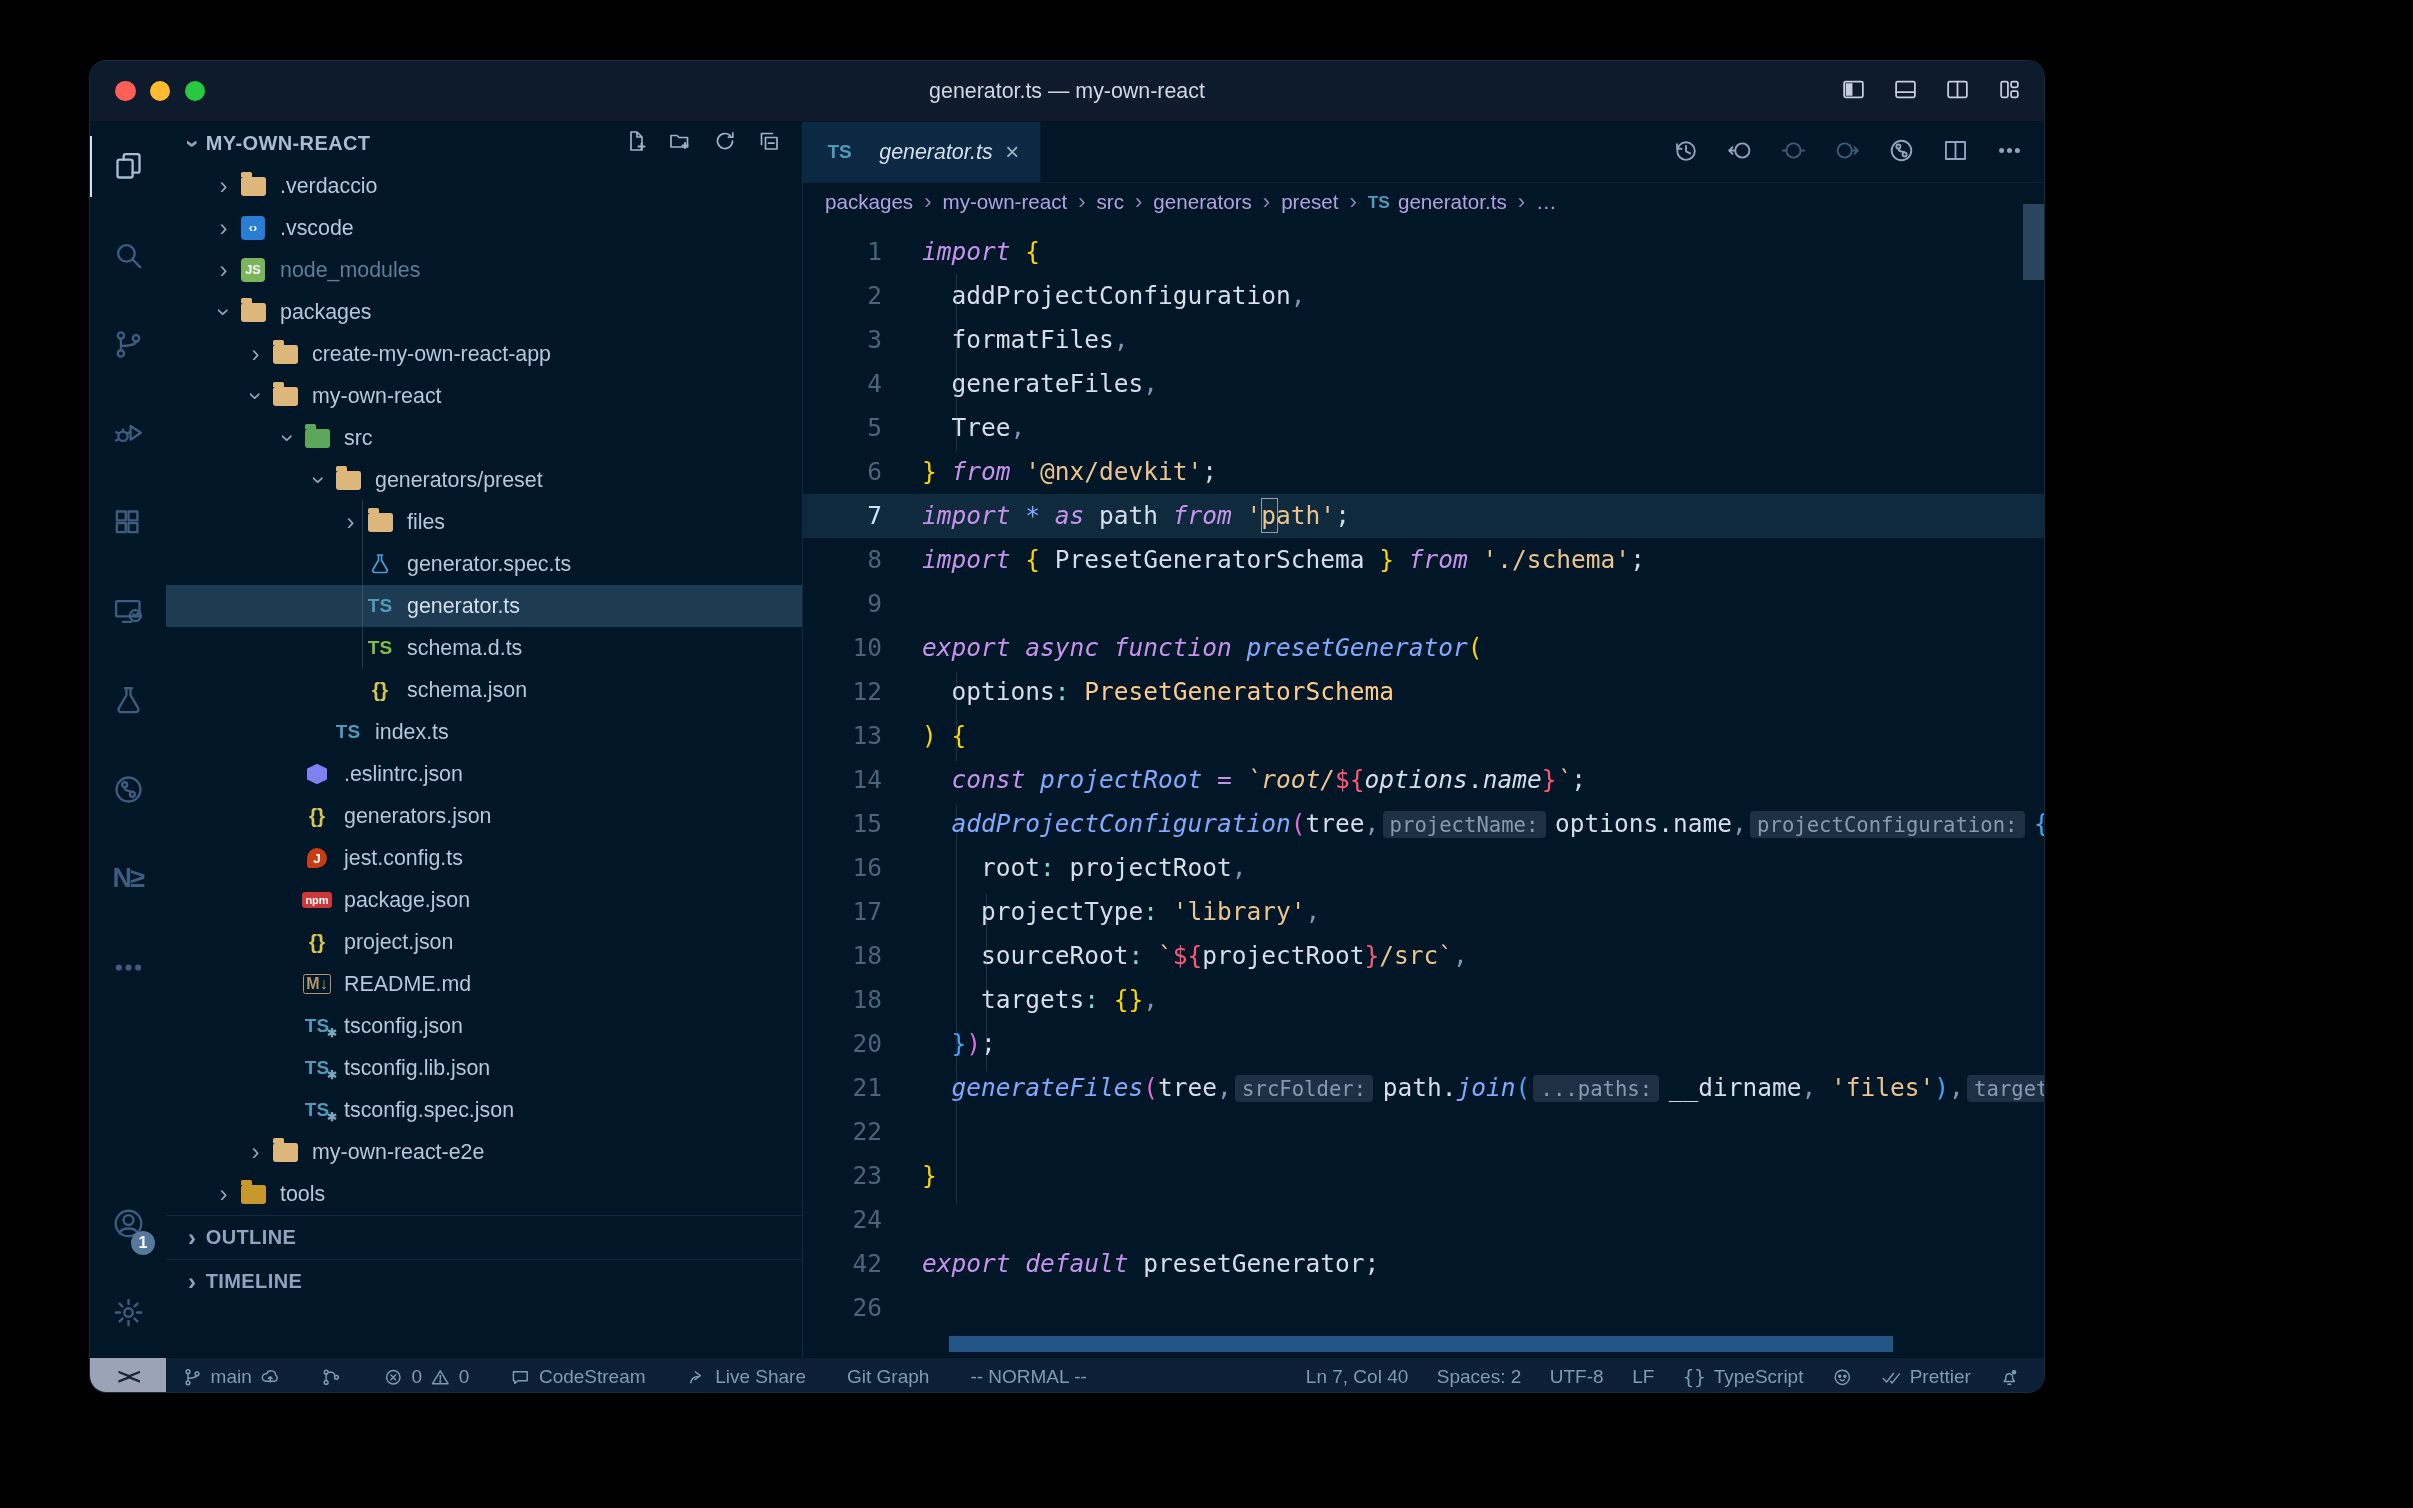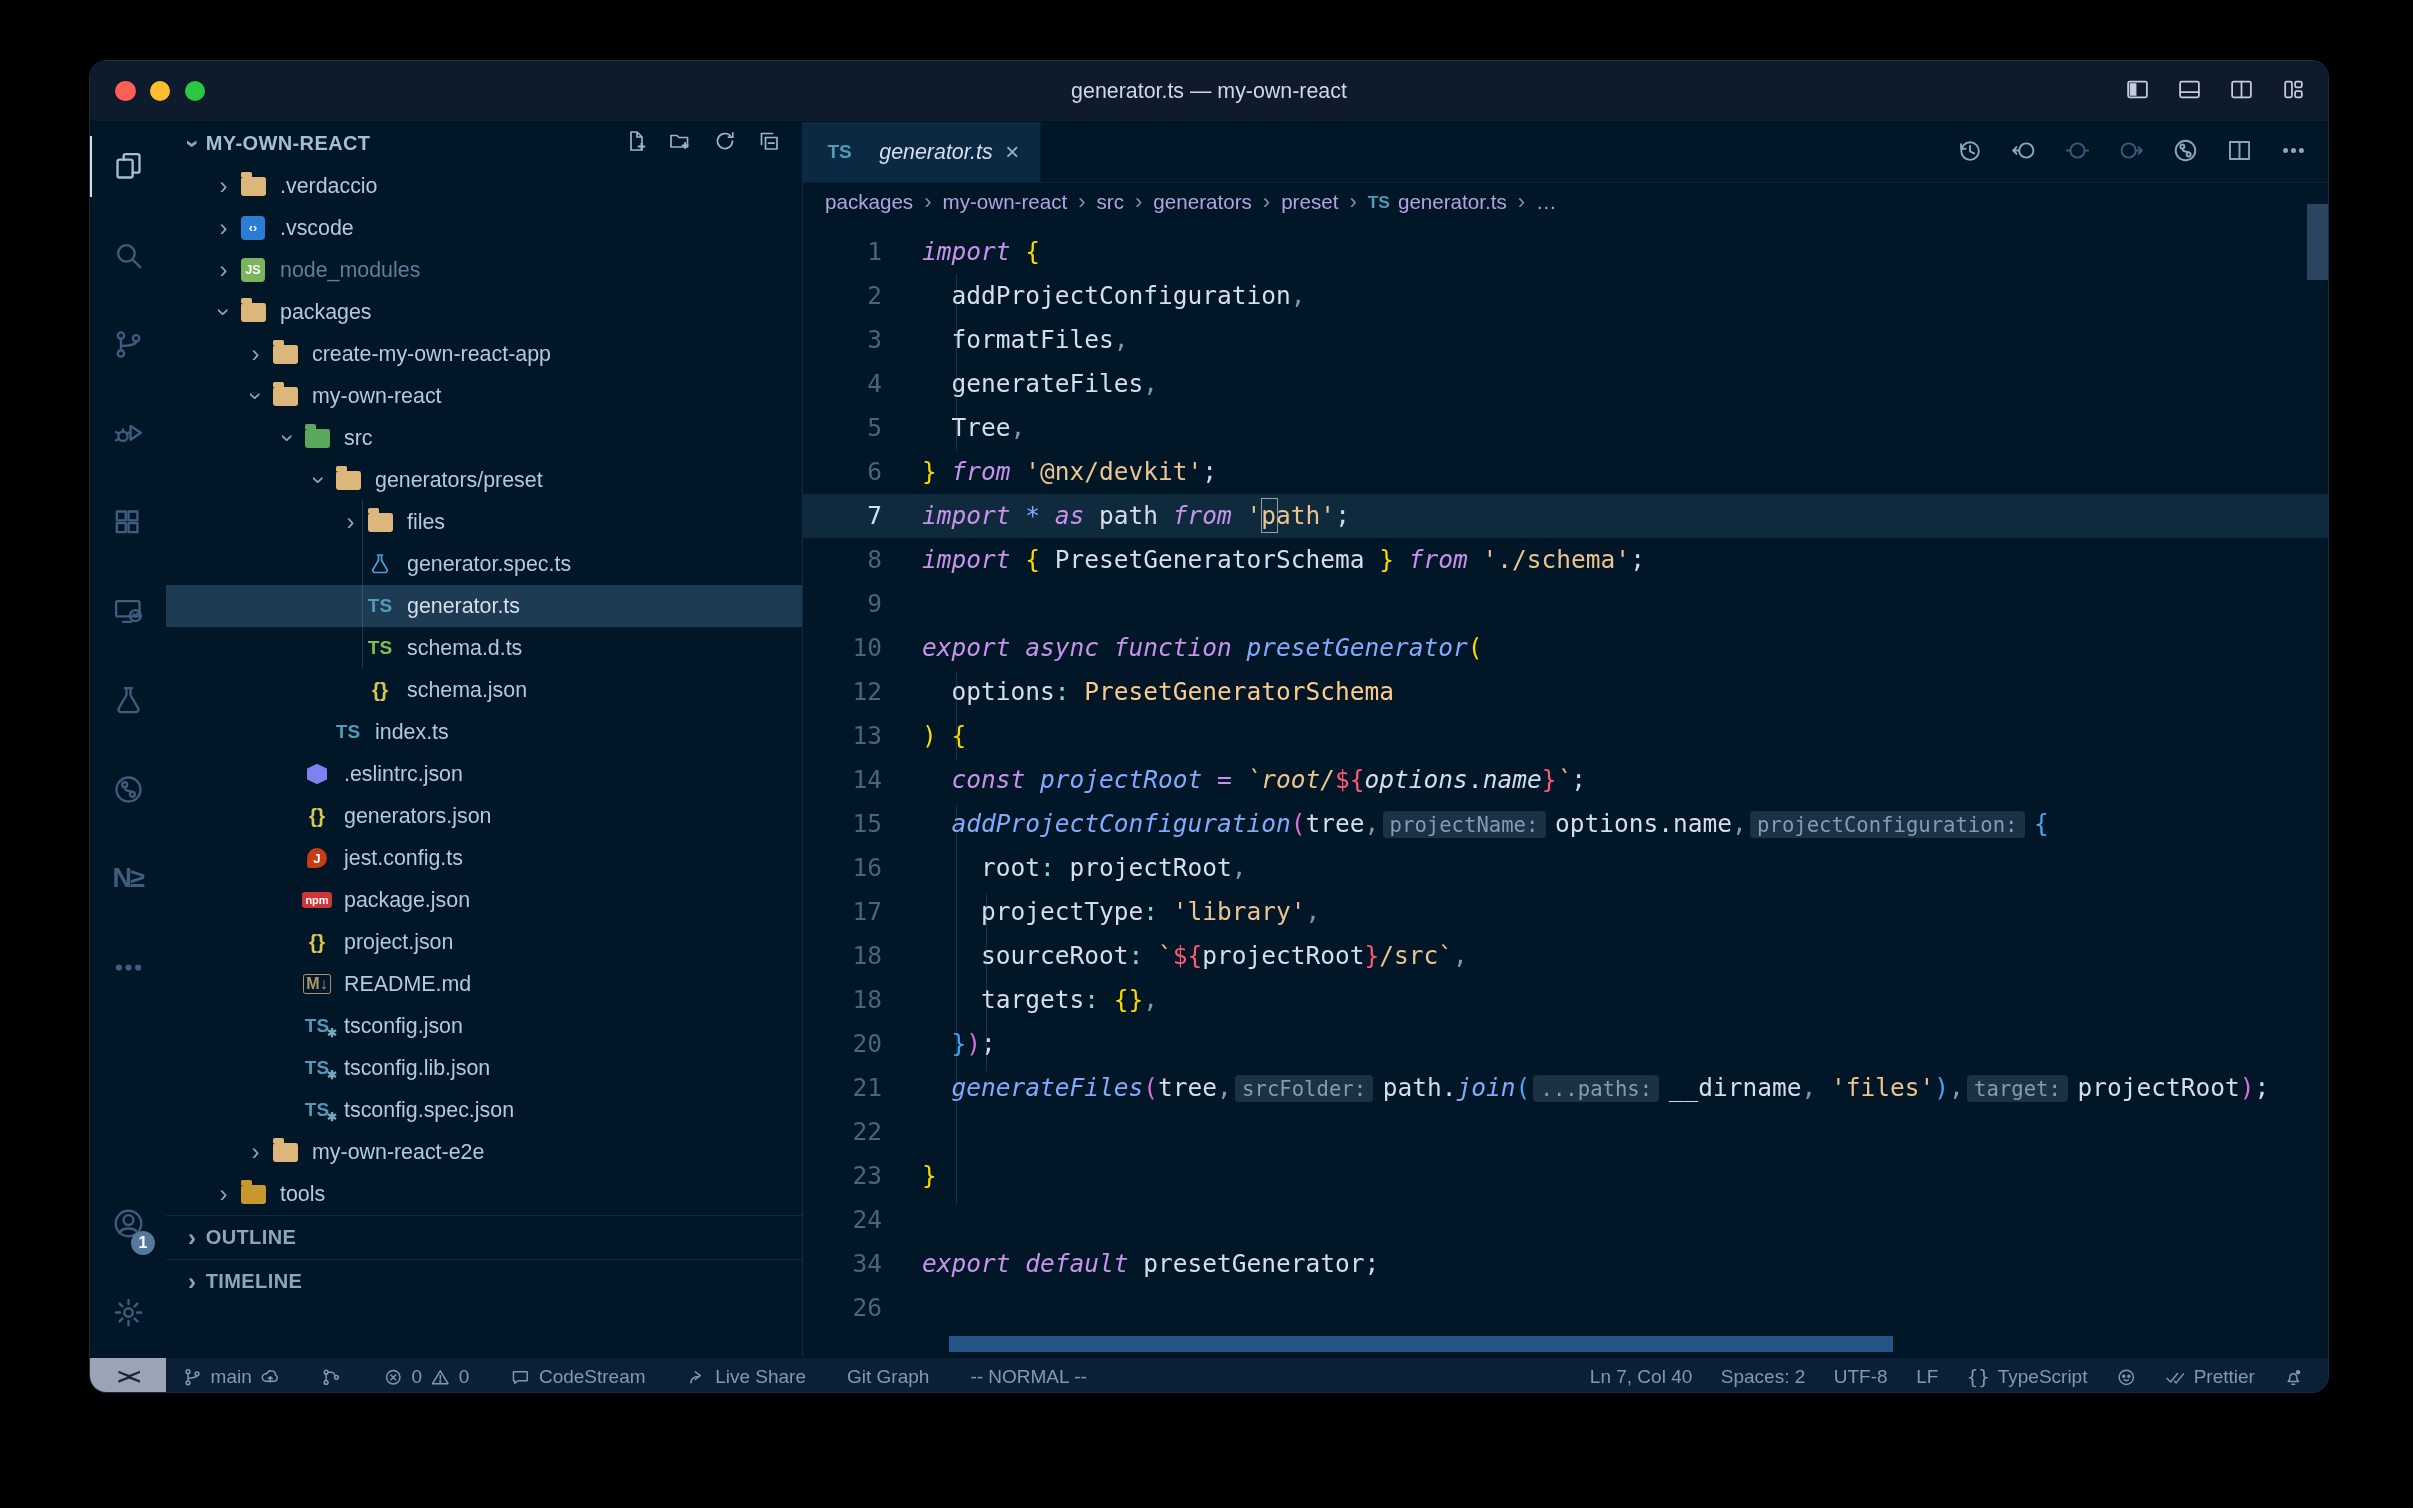--- a/index.html
+++ b/index.html
@@ -1,16 +1,16 @@
 <!DOCTYPE html>
 <html style="font-size:12.7px"><head>
 <meta charset="utf-8">
 <style>
   html,body{margin:0;padding:0;background:#000;width:2413px;height:1509px;font-family:"Liberation Sans",sans-serif;-webkit-font-smoothing:antialiased;}
-  .window{position:absolute;left:89px;top:60px;width:2240px;height:1333px;background:#011627;border-radius:17.4px;overflow:hidden;box-shadow:0 32px 95px rgba(0,0,0,.8);border:0.8px solid rgba(120,140,170,.18);box-sizing:border-box;}
+  .window{position:absolute;left:89px;top:60px;width:1956px;height:1333px;background:#011627;border-radius:17.4px;overflow:hidden;box-shadow:0 32px 95px rgba(0,0,0,.8);border:0.8px solid rgba(120,140,170,.18);box-sizing:border-box;}
   
   .titlebar{height:60px;background:#0d1b2d;display:flex;align-items:center;position:relative;border-bottom:0.8px solid #041120;}
   .lights{display:flex;gap:14.2px;margin-left:25px;}
   .light{width:20.6px;height:20.6px;border-radius:50%;}
   .win-title{position:absolute;left:0;right:0;text-align:center;color:#cfd8e3;font-size:21.4px;pointer-events:none;}
   .tb-icons{position:absolute;right:22px;display:flex;gap:27px;align-items:center;color:#c3cede;}
   .tb-icons svg{width:25px;height:25px;}
   
   .main{display:flex;height:1235px;}
   .activitybar{width:76px;background:#011627;display:flex;flex-direction:column;align-items:center;flex-shrink:0;}
@@ -588,21 +588,21 @@
           </div>
           <div class="cline">
             <span class="num">23</span>
             <span class="src"><span class="tk-b1">}</span></span>
           </div>
           <div class="cline">
             <span class="num">24</span>
             <span class="src"></span>
           </div>
           <div class="cline">
-            <span class="num">34</span>
+            <span class="num">42</span>
             <span class="src"><span class="tk-k">export</span><span class="tk-p"> </span><span class="tk-k">default</span><span class="tk-v"> presetGenerator</span><span class="tk-p">;</span></span>
           </div>
           <div class="cline">
             <span class="num">26</span>
             <span class="src"></span>
           </div>
           <div class="ind-guide" style="left:153px;top:54px;height:177px"></div>
           <div class="ind-guide" style="left:153px;top:452px;height:89px"></div>
           <div class="ind-guide" style="left:153px;top:585px;height:399px"></div>
           <div class="ind-guide" style="left:183px;top:674px;height:177px"></div>

